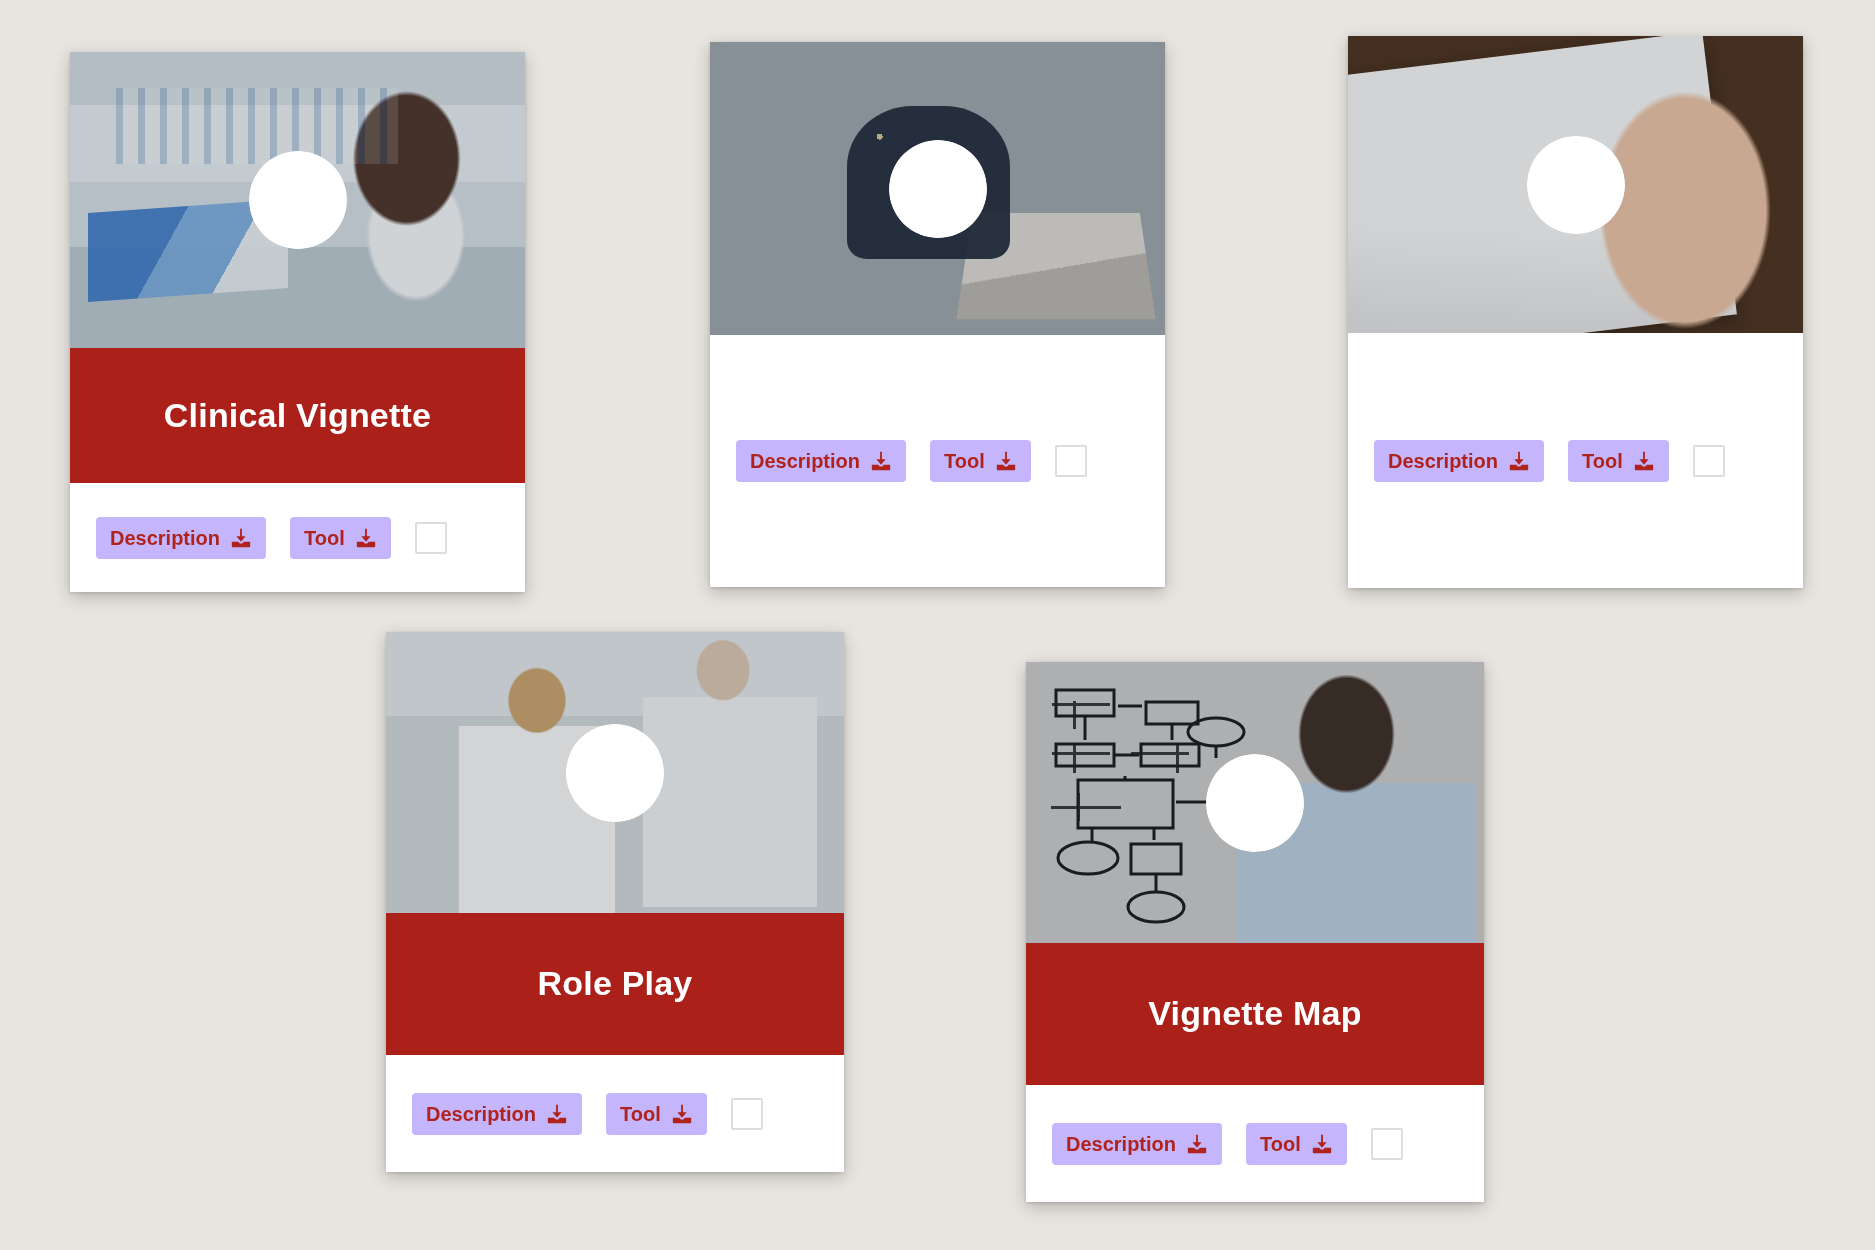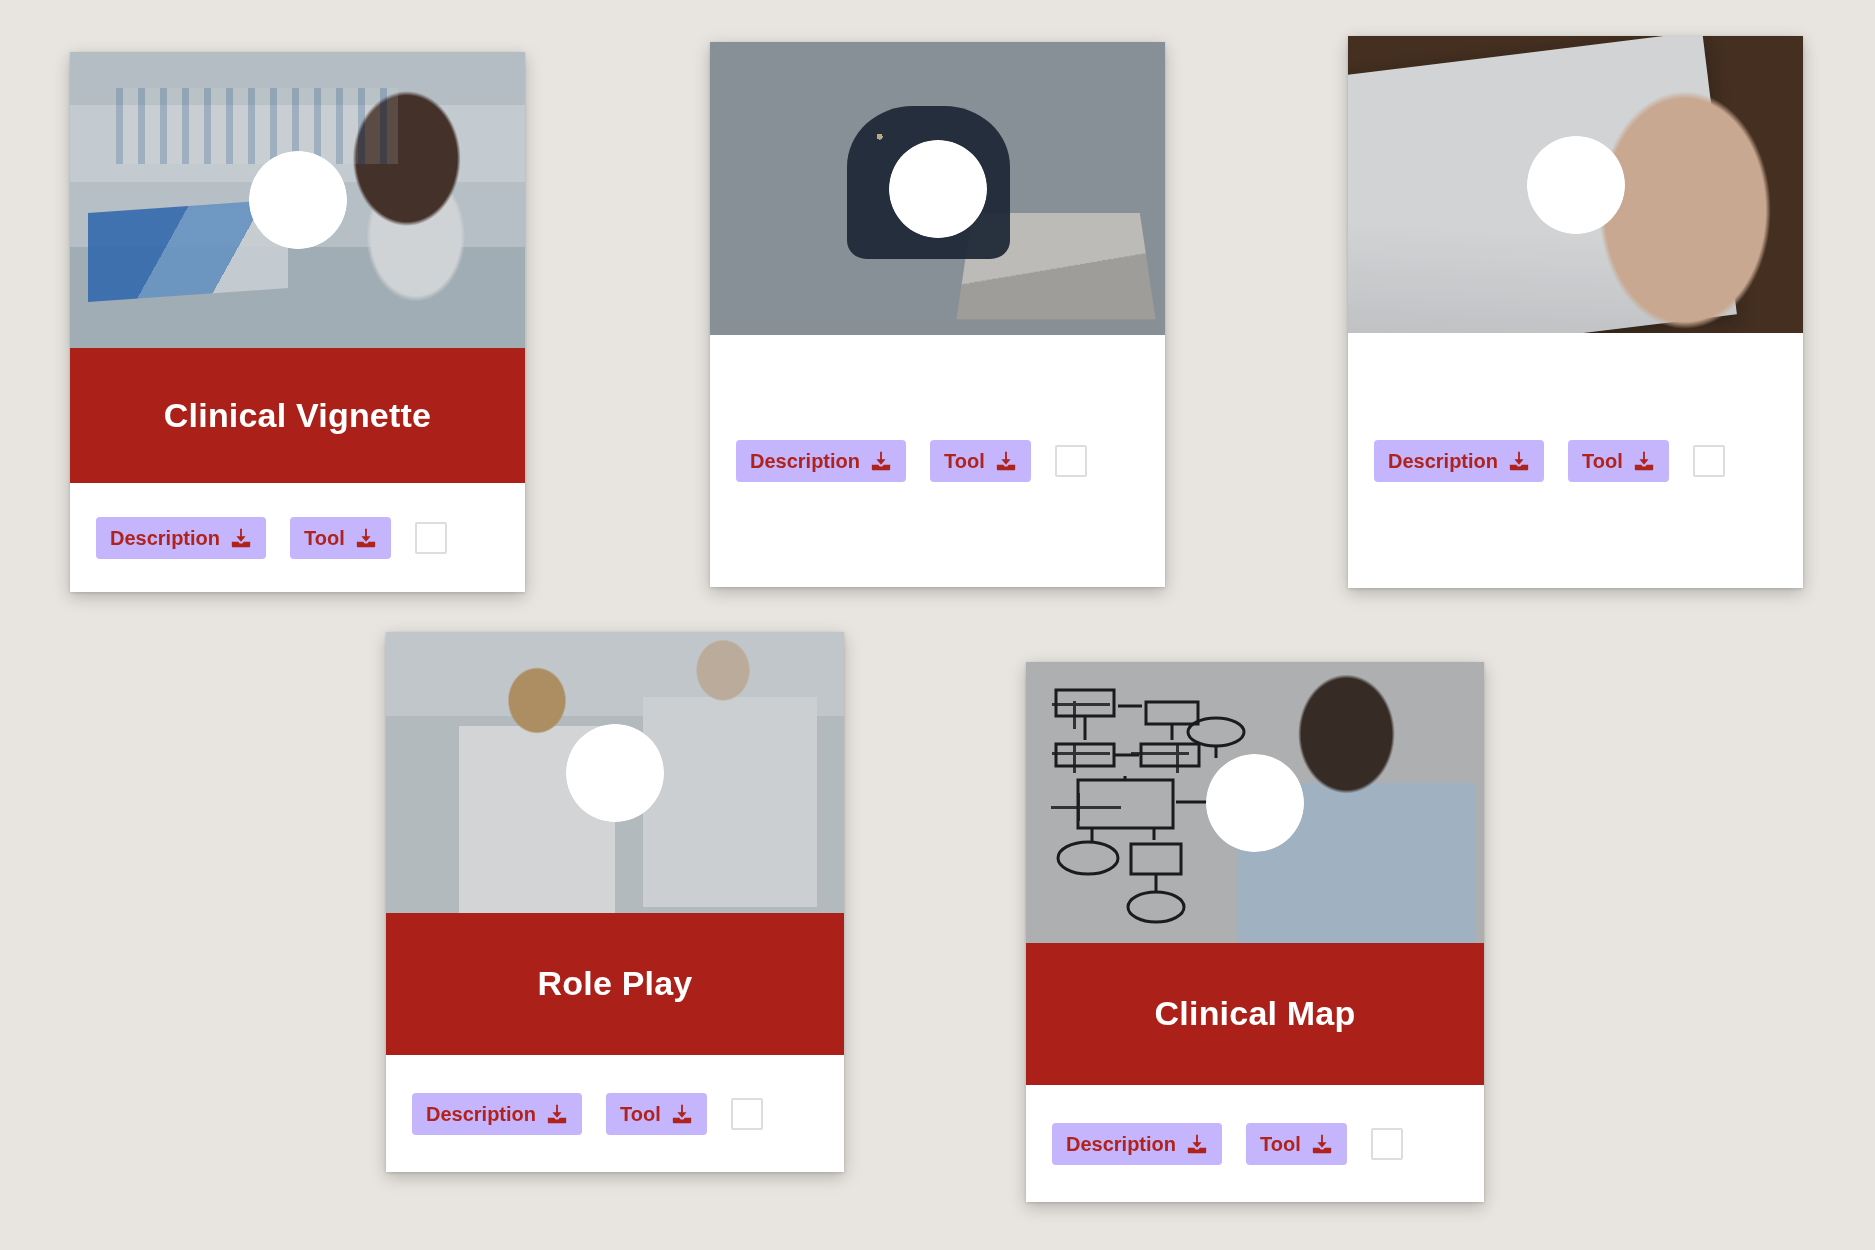--- a/index.html
+++ b/index.html
@@ -430,21 +430,21 @@
               <mask id="m5">
             <rect width="100" height="100" fill="#fff"></rect>
             <polygon points="40,30 74,50 40,70" fill="#000"></polygon>
           </mask>
             </defs>
           <circle cx="50" cy="50" r="50" fill="#ffffff" mask="url(#m5)"></circle>
         </svg>
       </div>
     </div>
     <div class="band" style="height:142px;">
-      <div class="band-title">Clinical Map</div>
+      <div class="band-title">Vignette Map</div>
     </div>
     <div class="actions">
       <button class="btn">
         <span>Description</span>
         <span class="dl">
           <svg viewBox="0 0 24 24" aria-hidden="true">
             <path d="M11 2h2v8h4l-5 6-5-6h4V2z" fill="#B0231C"></path>
             <path d="M2 16h7l1.6 2h2.8L15 16h7v5a1 1 0 0 1-1 1H3a1 1 0 0 1-1-1v-5z" fill="#B0231C"></path>
           </svg>
         </span>

